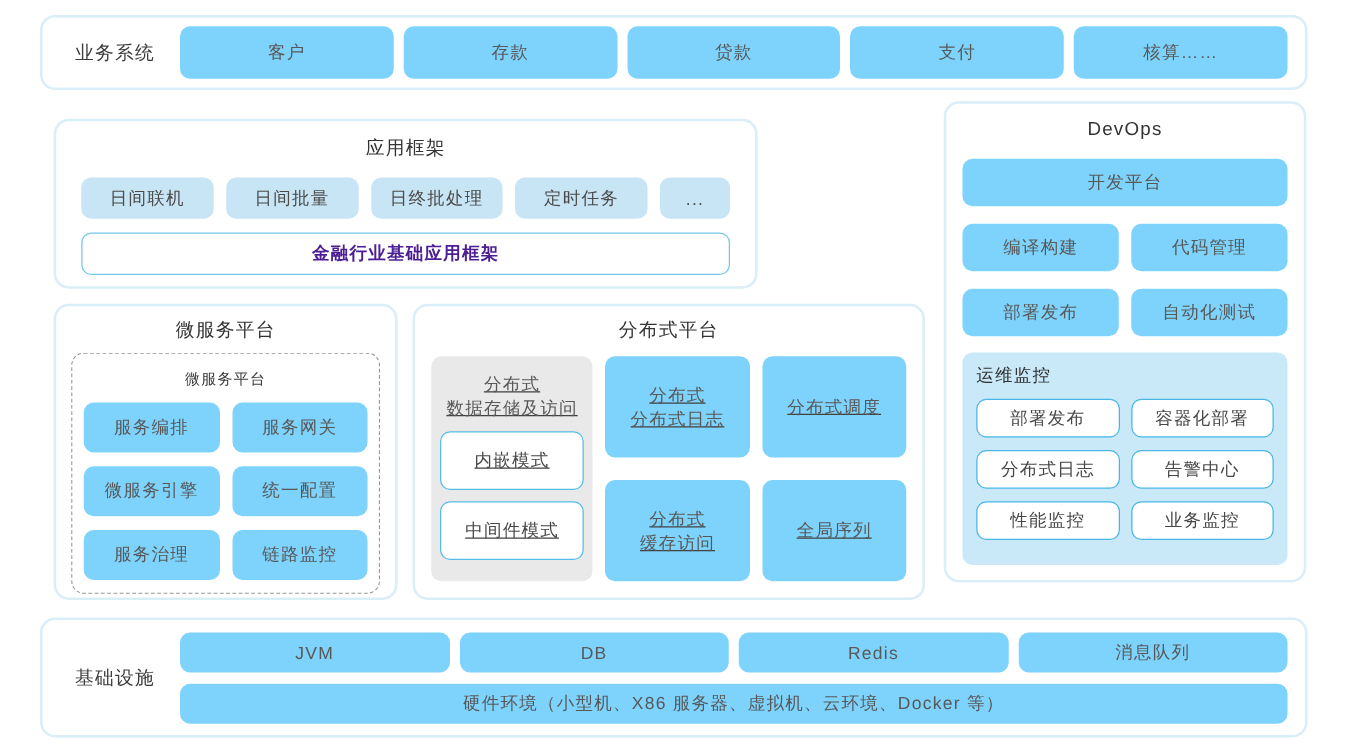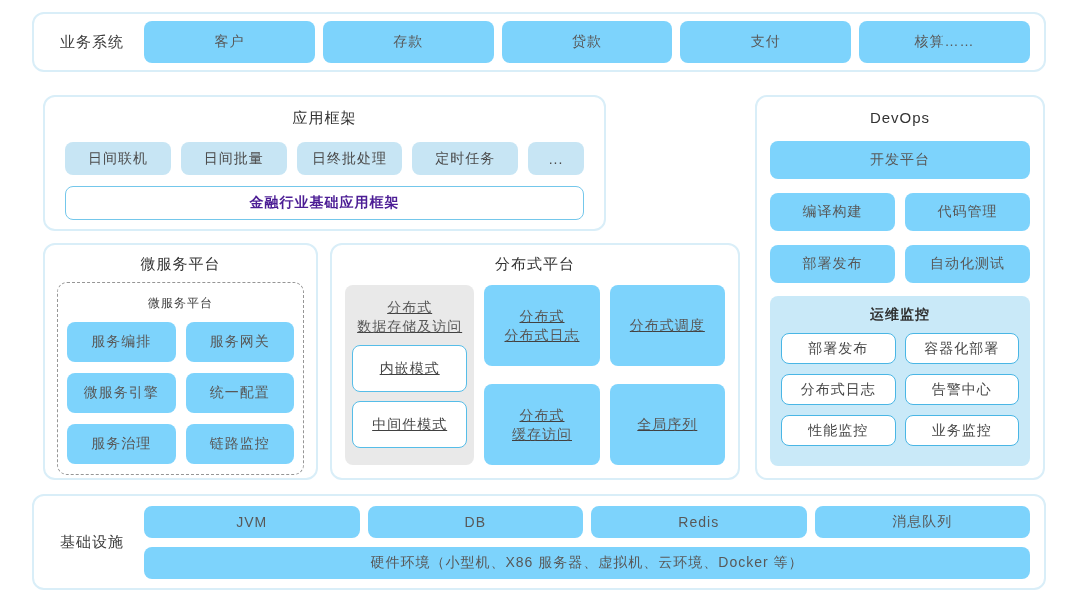--- a/index.html
+++ b/index.html
@@ -46,31 +46,31 @@
   #appfw .row { gap:10px; }
   #appfw .bbox { flex:1; height:33px; }
   #appfw .bbox.dots { flex:0 0 56px; }
   .base-box {
     margin-top:11px; height:34px; border:1.5px solid #74c7eb; border-radius:8px;
     color:#4c1d95; font-weight:bold; font-size:14px; letter-spacing:1px;
     display:flex; align-items:center; justify-content:center; background:#fff;
   }
 
   
-  #devops { left:755px; top:95px; width:290px; height:385px;
+  #devops { left:755px; top:81px; width:290px; height:385px;
             padding:12px 13px; display:flex; flex-direction:column; }
   #devops .sec-title { margin-bottom:15px; }
   #devops .gbox.wide { height:38px; }
   .grid2 { display:grid; grid-template-columns:1fr 1fr; gap:14px 10px; margin-top:14px; }
   #devops .grid2 .gbox { height:38px; }
   .monitor {
     margin-top:13px; flex:1; background:#c9e9f8; border-radius:8px;
     padding:10px 11px;
   }
-  .mon-title { text-align:center; font-size:14px; font-weight:bold; color:#2f2f2f;
+  .mon-title { text-align:left; font-size:14px; font-weight:normal; color:#2f2f2f;
                letter-spacing:1px; margin-bottom:9px; }
   .grid2m { display:grid; grid-template-columns:1fr 1fr; gap:10px 9px; }
   .grid2m .wbox { height:31px; }
 
   
   #micro { left:43px; top:243px; width:275px; height:237px;
            padding:10px 12px 12px; display:flex; flex-direction:column; }
   #micro .sec-title { margin-bottom:8px; }
   .dashed {
     flex:1; border:1px dashed #969696; border-radius:10px; padding:8px 9px 10px;

